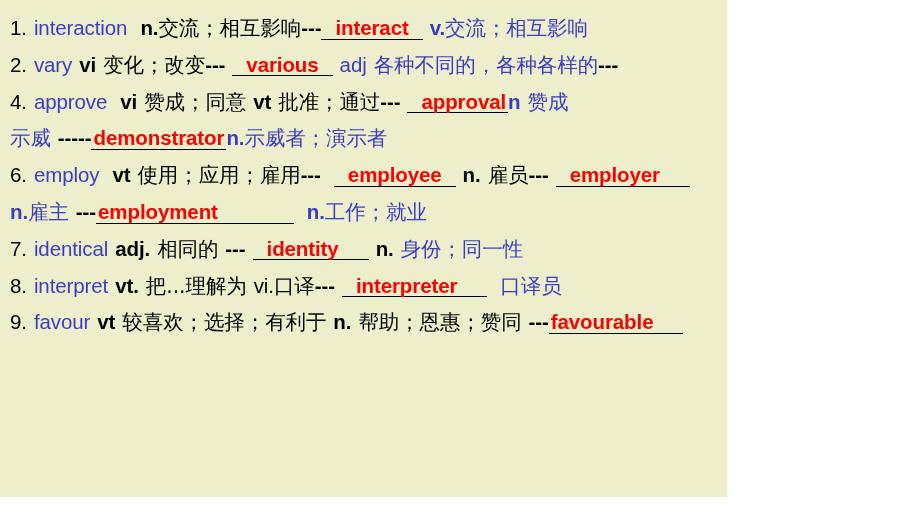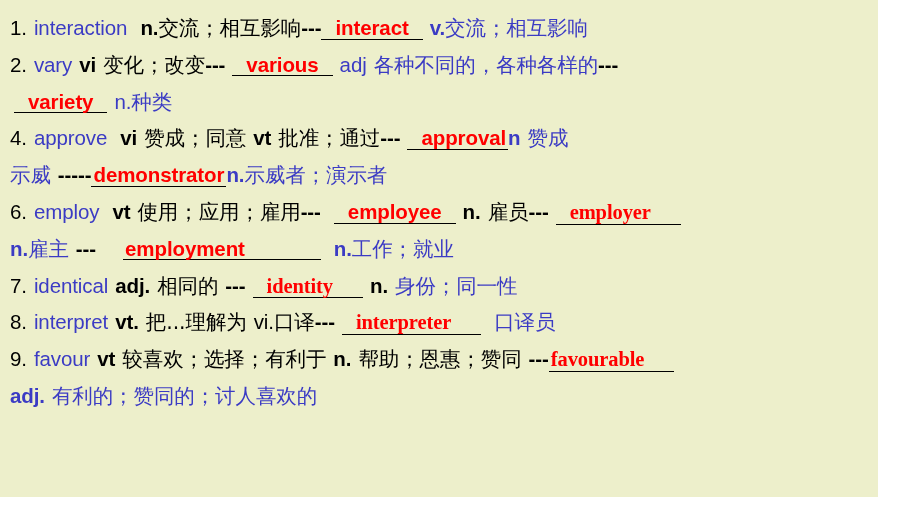--- a/index.html
+++ b/index.html
@@ -9,21 +9,21 @@
     background: #ffffff;
   }
   body {
     width: 920px;
     height: 518px;
     overflow: hidden;
     font-family: "Liberation Sans", "DejaVu Sans", sans-serif;
   }
   #slide {
     position: relative;
-    width: 878px;
+    width: 727px;
     height: 497px;
     background: #edefcb;
     box-sizing: border-box;
     padding: 10px 0 0 10px;
   }
   .line {
     font-size: 20.5px;
     line-height: 36.8px;
     white-space: nowrap;
     color: #000000;
@@ -64,25 +64,23 @@
     line-height: 1.05;
   }
   .blank.pad-l {
     padding-left: 14px;
   }
   .blank.pad-r {
     padding-right: 14px;
   }
   .blank.wide2 {
     padding-right: 76px;
-    margin-left: 27px;
   }
   .blank.wide3 {
     padding-right: 30px;
-    font-family: Liberation Serif, serif;
   }
   .sp { display: inline-block; width: 7px; }
   .sp2 { display: inline-block; width: 13px; }
   .cjk {
     font-family: "DejaVu Sans", "Liberation Sans", sans-serif;
   }
   .indent { padding-left: 4px; }
 </style>
 </head>
 <body>
@@ -90,23 +88,20 @@
 <div id="slide">
 
   <div class="line">
     <span class="num">1.</span><span class="sp"></span><span class="hw">interaction</span><span class="sp2"></span><span class="blk-b">n.</span><span class="blk cjk">交流；相互影响</span><span class="blk-b">---</span><span class="blank pad-l pad-r"><span class="ans">interact</span></span><span class="sp"></span><span class="blue-b">v.</span><span class="blue cjk">交流；相互影响</span>
   </div>
 
   <div class="line">
     <span class="num">2.</span><span class="sp"></span><span class="hw">vary</span><span class="sp"></span><span class="blk-b">vi</span><span class="sp"></span><span class="blk cjk">变化；改变</span><span class="blk-b">---</span><span class="sp"></span><span class="blank pad-l pad-r"><span class="ans">various</span></span><span class="sp"></span><span class="blue">adj</span><span class="sp"></span><span class="blue cjk">各种不同的，各种各样的</span><span class="blk-b">---</span>
   </div>
 
-  <div class="line indent">
-    <span class="blank pad-l pad-r"><span class="ans">variety</span></span><span class="sp"></span><span class="blue">n.</span><span class="blue cjk">种类</span>
-  </div>
 
 
   <div class="line">
     <span class="num">4.</span><span class="sp"></span><span class="hw">approve</span><span class="sp2"></span><span class="blk-b">vi</span><span class="sp"></span><span class="blk cjk">赞成；同意</span><span class="sp"></span><span class="blk-b">vt</span><span class="sp"></span><span class="blk cjk">批准；通过</span><span class="blk-b">---</span><span class="sp"></span><span class="blank pad-l"><span class="ans">approval</span></span><span class="blue-b">n</span><span class="sp"></span><span class="blue cjk">赞成</span>
   </div>
 
 
   <div class="line">
     <span class="blue cjk">示威</span><span class="sp"></span><span class="blk-b">-----</span><span class="blank"><span class="ans">demonstrator</span></span><span class="blue-b">n.</span><span class="blue cjk">示威者；演示者</span>
   </div>
@@ -124,17 +119,14 @@
   </div>
 
   <div class="line">
     <span class="num">8.</span><span class="sp"></span><span class="hw">interpret</span><span class="sp"></span><span class="blk-b">vt.</span><span class="sp"></span><span class="blk cjk">把...理解为</span><span class="sp"></span><span class="blk">vi.</span><span class="blk cjk">口译</span><span class="blk-b">---</span><span class="sp"></span><span class="blank pad-l wide3"><span class="ans">interpreter</span></span><span class="sp2"></span><span class="blue cjk">口译员</span>
   </div>
 
   <div class="line">
     <span class="num">9.</span><span class="sp"></span><span class="hw">favour</span><span class="sp"></span><span class="blk-b">vt</span><span class="sp"></span><span class="blk cjk">较喜欢；选择；有利于</span><span class="sp"></span><span class="blk-b">n.</span><span class="sp"></span><span class="blk cjk">帮助；恩惠；赞同</span><span class="sp"></span><span class="blk-b">---</span><span class="blank wide3"><span class="ans">favourable</span></span>
   </div>
 
-  <div class="line">
-    <span class="blue-b">adj.</span><span class="sp"></span><span class="blue cjk">有利的；赞同的；讨人喜欢的</span>
-  </div>
 
 </div>
 
 </body></html>

